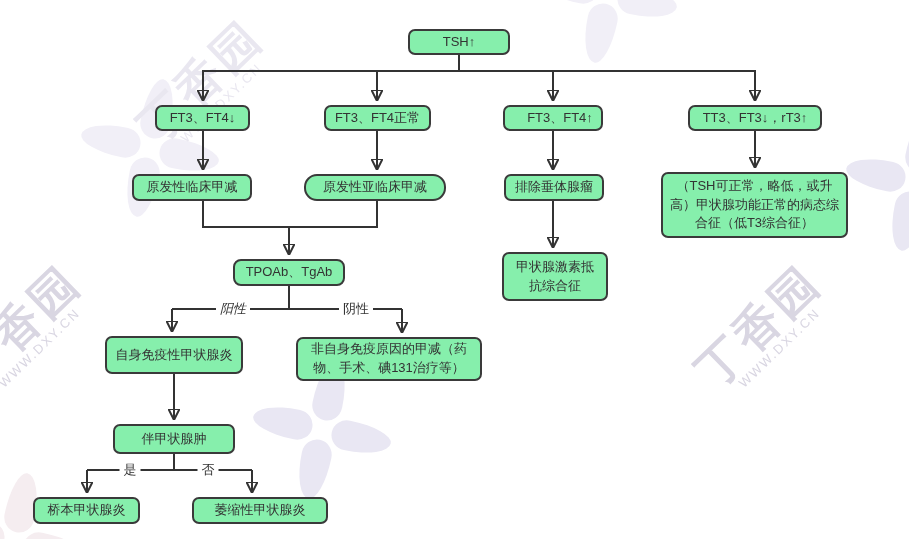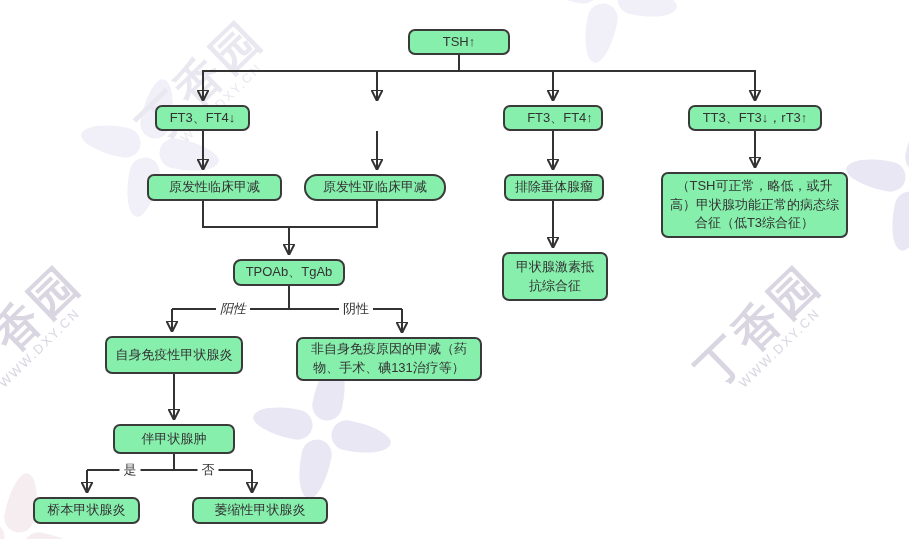--- a/index.html
+++ b/index.html
@@ -41,21 +41,21 @@
     background:#86efac;border:2px solid #3a3a3a;border-radius:7px;
     display:flex;align-items:center;justify-content:center;
     font-size:13px;line-height:1.45;text-align:center;
     padding:2px 6px;
   }
   .n-tsh{left:408px;top:29px;width:102px;height:26px;}
   .n-ft3low{left:155px;top:105px;width:95px;height:26px;}
   .n-ft3norm{left:324px;top:105px;width:107px;height:26px;}
   .n-ft3high{left:503px;top:105px;width:100px;height:26px;padding-left:20px;}
   .n-tt3{left:688px;top:105px;width:134px;height:26px;}
-  .n-primclin{left:147px;top:174px;width:135px;height:27px;}
+  .n-primclin{left:132px;top:174px;width:120px;height:27px;}
   .n-primsub{left:304px;top:174px;width:142px;height:27px;border-radius:13px;}
   .n-pituitary{left:504px;top:174px;width:100px;height:27px;}
   .n-sick{left:661px;top:172px;width:187px;height:66px;}
   .n-tpoab{left:233px;top:259px;width:112px;height:27px;border-radius:8px;}
   .n-resist{left:502px;top:252px;width:106px;height:49px;}
   .n-autoimm{left:105px;top:336px;width:138px;height:38px;}
   .n-nonauto{left:296px;top:337px;width:186px;height:44px;}
   .n-goiter{left:113px;top:424px;width:122px;height:30px;}
   .n-hashi{left:33px;top:497px;width:107px;height:27px;}
   .n-atroph{left:192px;top:497px;width:136px;height:27px;}
@@ -152,20 +152,21 @@
     <path d="M174,374 L174,419" marker-end="url(#arrow)"></path>
 
     <path d="M174,454 L174,470"></path>
     <path d="M87,470 L252,470"></path>
     <path d="M87,470 L87,492" marker-end="url(#arrow)"></path>
     <path d="M252,470 L252,492" marker-end="url(#arrow)"></path>
   </svg>
 
   <div class="node n-tsh">TSH↑</div>
   <div class="node n-ft3low">FT3、FT4↓</div>
+  <div class="node n-ft3norm">FT3、FT4正常</div>
   <div class="node n-ft3high">FT3、FT4↑</div>
   <div class="node n-tt3">TT3、FT3↓，rT3↑</div>
   <div class="node n-primclin">原发性临床甲减</div>
   <div class="node n-primsub">原发性亚临床甲减</div>
   <div class="node n-pituitary">排除垂体腺瘤</div>
   <div class="node n-sick">（TSH可正常，略低，或升高）甲状腺功能正常的病态综合征（低T3综合征）</div>
   <div class="node n-tpoab">TPOAb、TgAb</div>
   <div class="node n-resist">甲状腺激素抵抗综合征</div>
   <div class="node n-autoimm">自身免疫性甲状腺炎</div>
   <div class="node n-nonauto">非自身免疫原因的甲减（药物、手术、碘131治疗等）</div>

